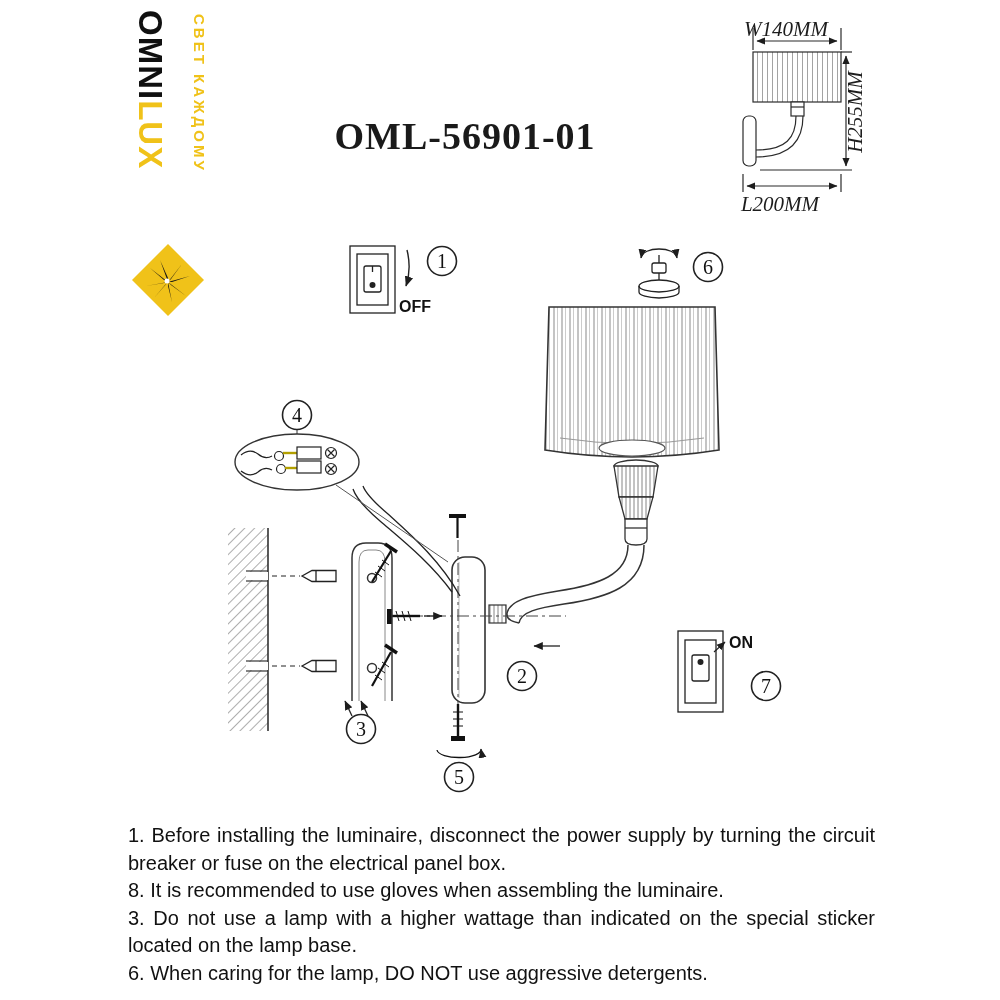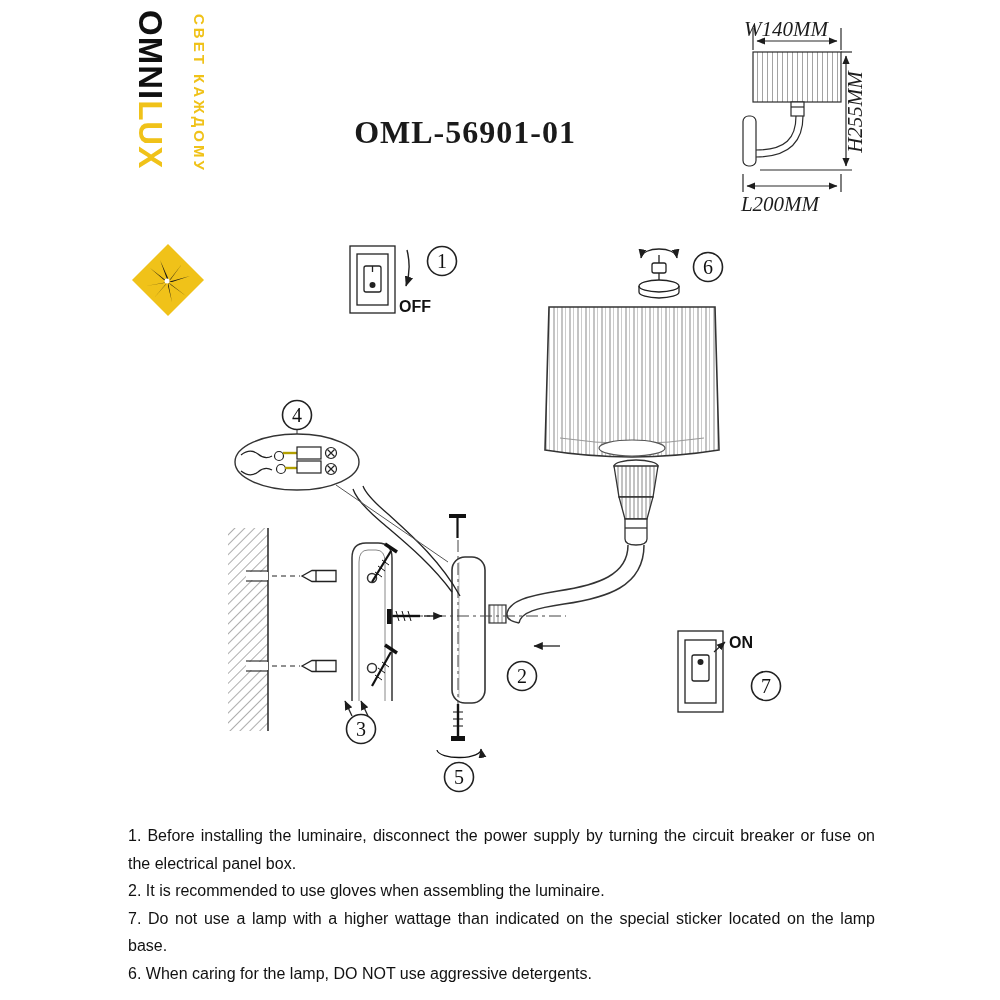--- a/index.html
+++ b/index.html
@@ -24,41 +24,41 @@
     writing-mode:vertical-rl; text-orientation:mixed;
     font-weight:bold; font-size:15px; letter-spacing:3px;
     color:#F0C219; font-family:"Liberation Sans", sans-serif;
   }
   .diamond { position:absolute; left:130px; top:242px; }
 
   
   .title {
     position:absolute; left:300px; top:114px; width:330px;
     text-align:center; font-family:"Liberation Serif", serif;
-    font-weight:bold; font-size:32px; color:#1a1a1a; letter-spacing:1px;
+    font-weight:bold; font-size:38px; color:#1a1a1a; letter-spacing:1px;
   }
 
   .diagram { position:absolute; left:0; top:0; }
 
   
   text.dim {
     font-family:"Liberation Serif", serif; font-style:italic;
     font-size:21px; fill:#1d1d1d;
   }
   text.step { font-family:"Liberation Serif", serif; font-size:20px; fill:#111; }
   text.switchlabel {
     font-family:"Liberation Sans", sans-serif; font-weight:bold;
     font-size:16px; fill:#111;
   }
   circle.stepc { fill:#fff; stroke:#222; stroke-width:1.6; }
 
   
   .instructions {
     position:absolute; left:128px; top:822px; width:747px;
-    font-size:16px; line-height:27.5px; color:#111;
+    font-size:20px; line-height:27.5px; color:#111;
     text-align:justify; font-family:"Liberation Sans", sans-serif;
   }
   .instructions p { margin:0; }
 </style>
 </head>
 <body>
 
 <div class="page">
 
   <div class="logo-col">
@@ -289,18 +289,18 @@
       <circle cx="700.5" cy="662" r="3" fill="#222" stroke="none"></circle>
     </g>
     <line x1="714" y1="652" x2="725" y2="642" stroke="#222" stroke-width="1.2" marker-end="url(#arr)"></line>
     <text class="switchlabel" x="741" y="648" text-anchor="middle">ON</text>
     <circle class="stepc" cx="766" cy="686" r="14.5"></circle>
     <text class="step" x="766" y="693" text-anchor="middle">7</text>
   </svg>
 
   <div class="instructions">
     <p>1. Before installing the luminaire, disconnect the power supply by turning the circuit breaker or fuse on the electrical panel box.</p>
-    <p>2. It is recommended to use gloves when assembling the luminaire.</p>
-    <p>7. Do not use a lamp with a higher wattage than indicated on the special sticker located on the lamp base.</p>
+    <p>8. It is recommended to use gloves when assembling the luminaire.</p>
+    <p>3. Do not use a lamp with a higher wattage than indicated on the special sticker located on the lamp base.</p>
     <p>6. When caring for the lamp, DO NOT use aggressive detergents.</p>
   </div>
 
 </div>
 
 </body></html>

